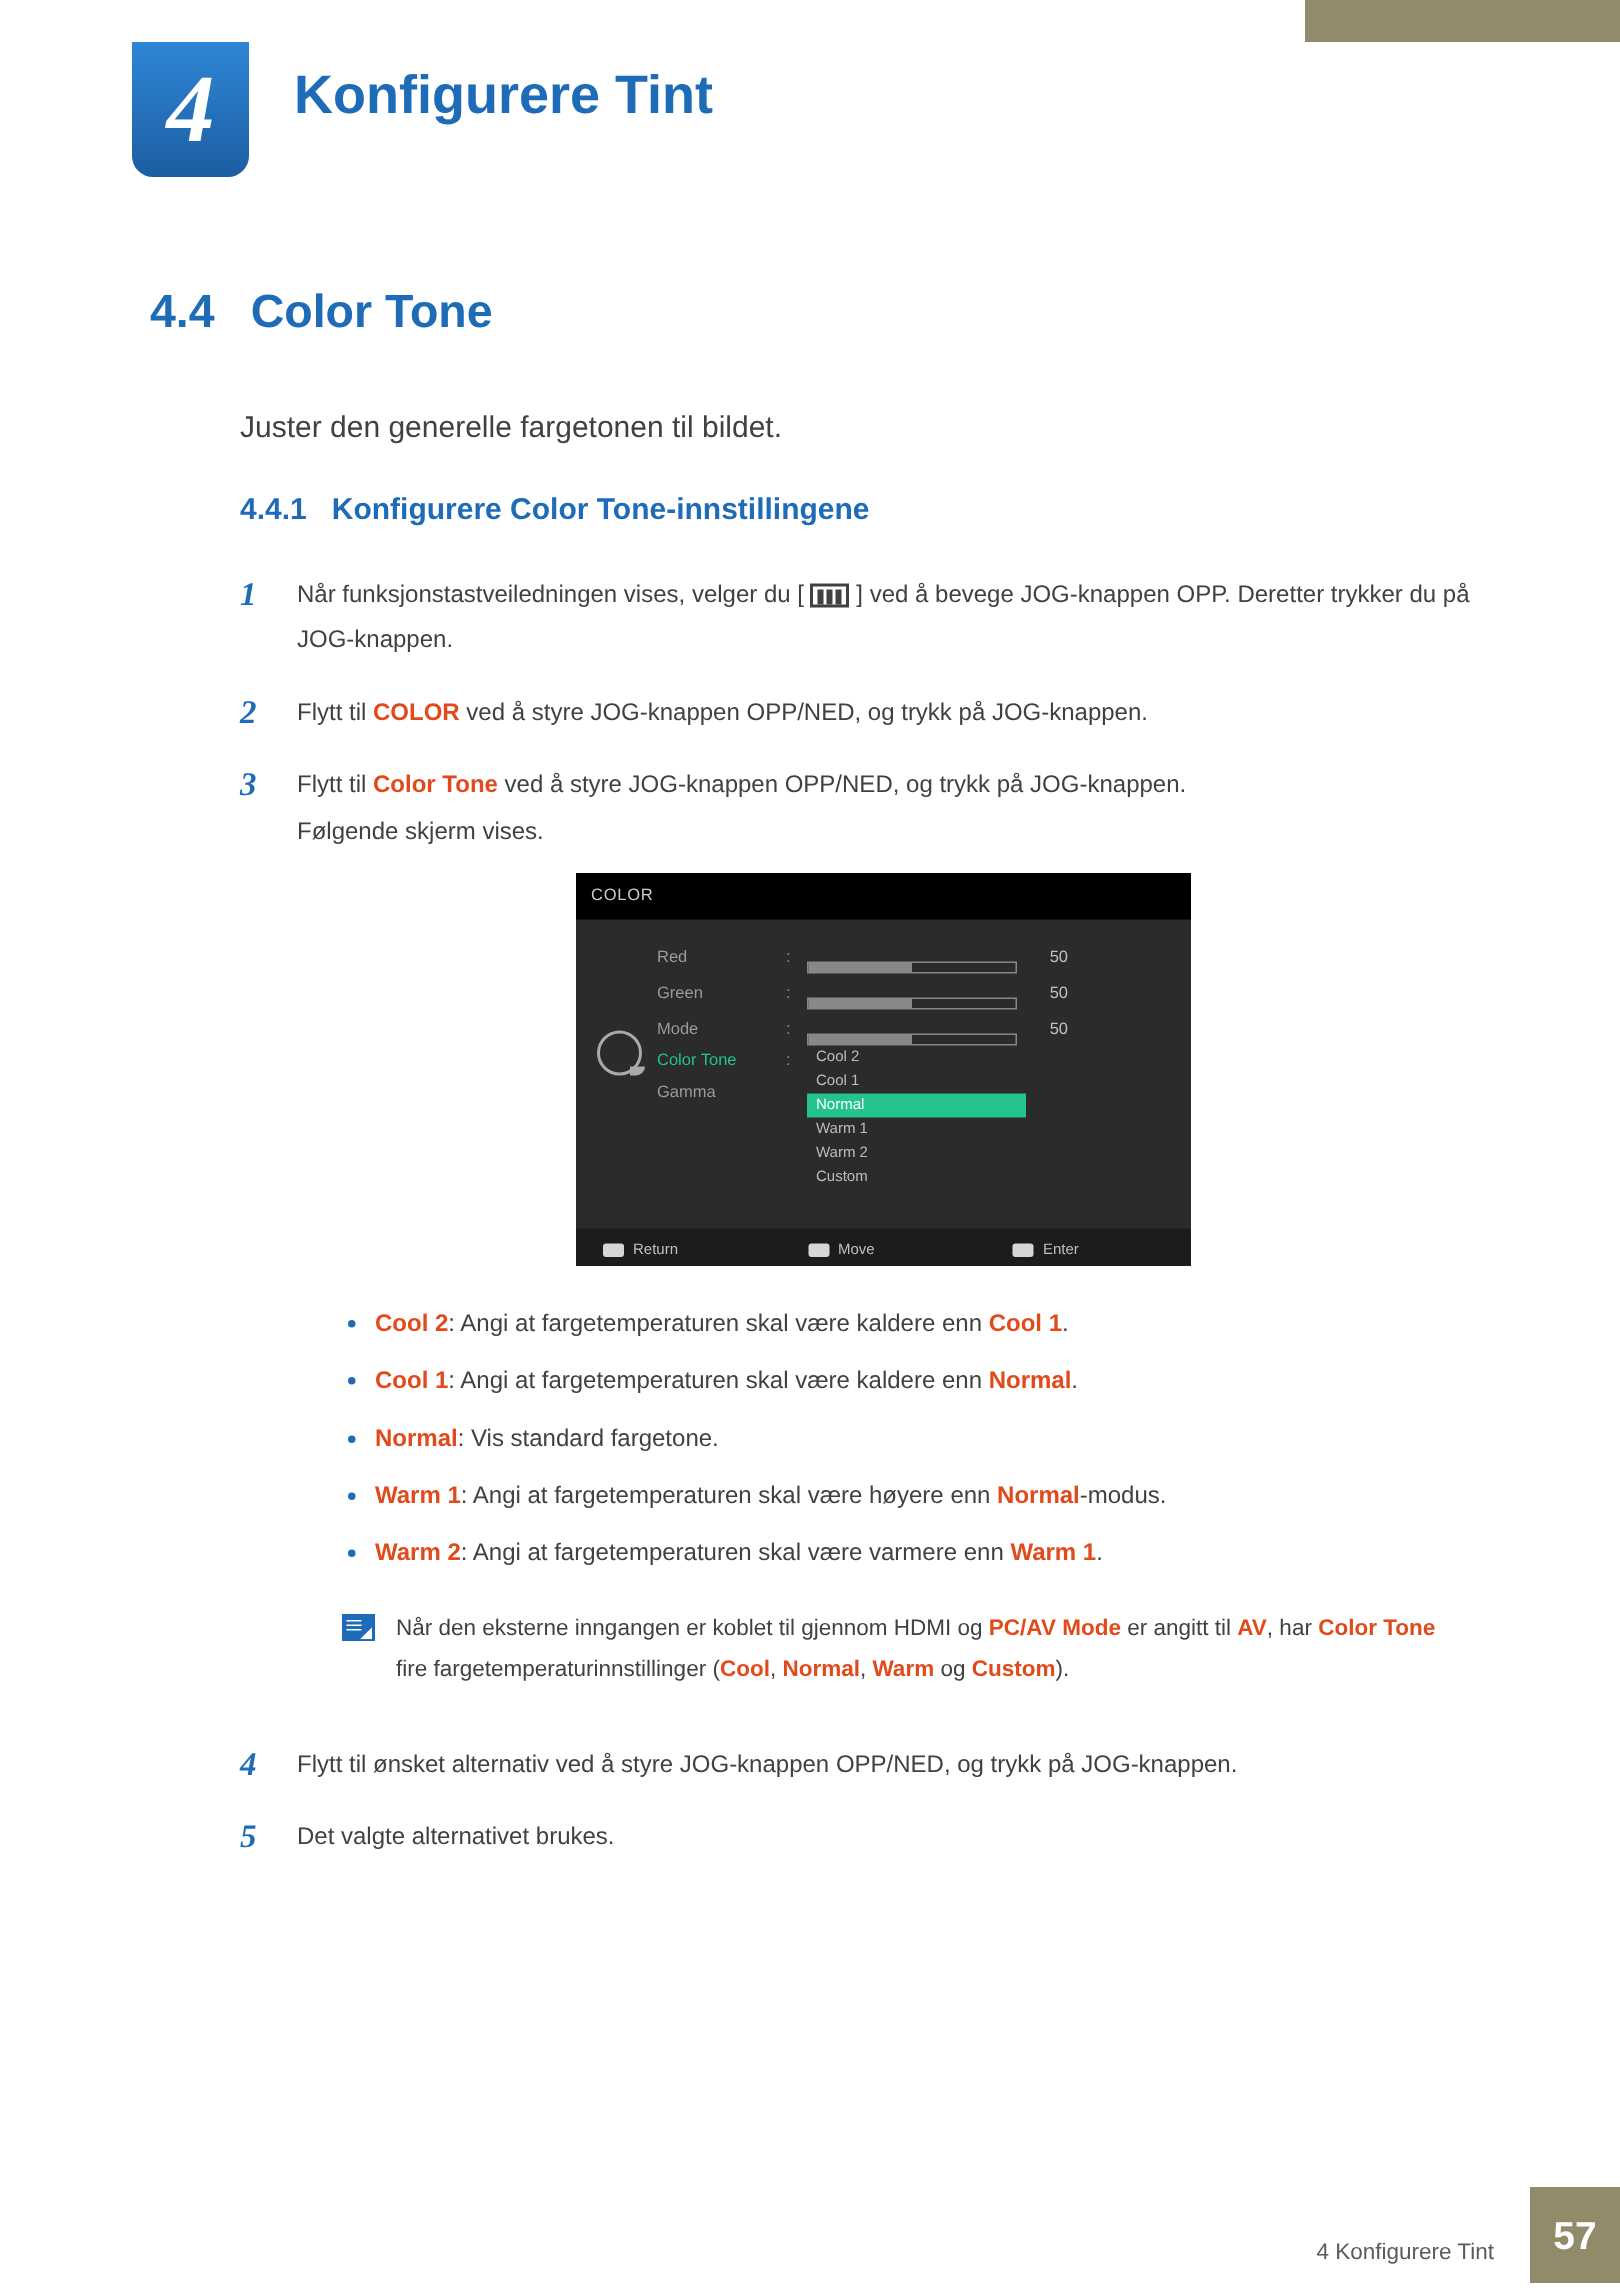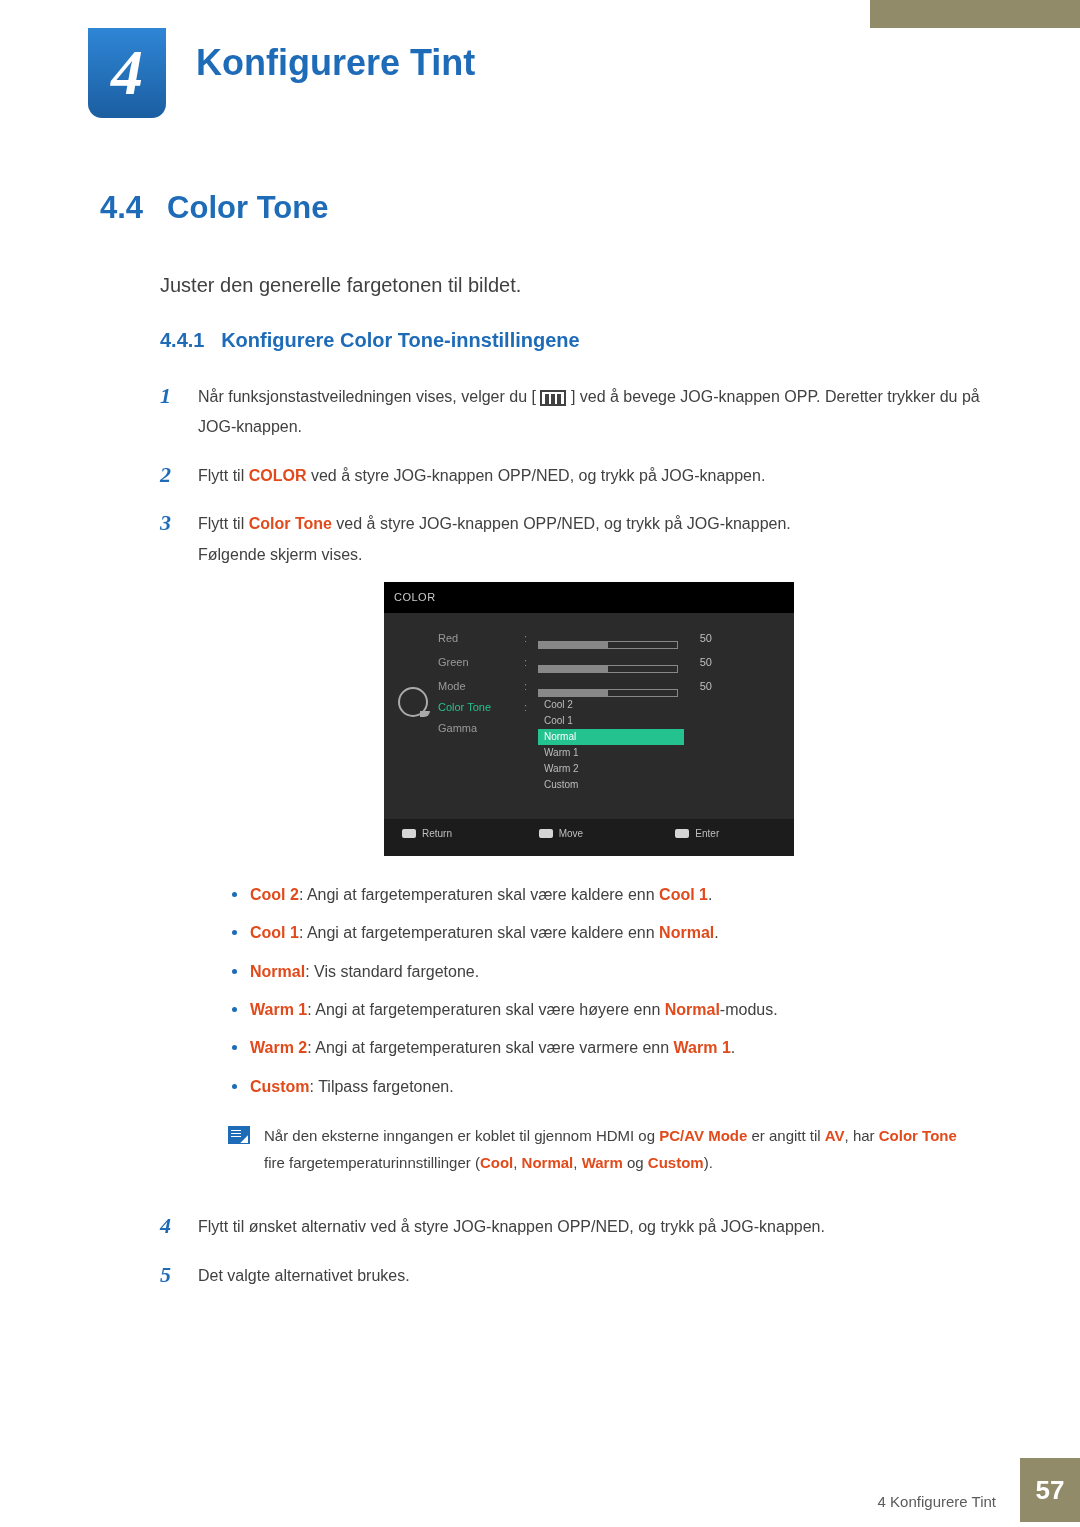--- a/index.html
+++ b/index.html
@@ -180,21 +180,21 @@
     margin-left: 0;
   }
   .osd-foot {
     display: flex;
     background: #1c1c1c;
     font-size: 10px;
     color: #bfbfbf;
   }
   .osd-foot > div {
     flex: 1;
-    padding: 5px 0 13px 18px;
+    padding: 5px 0 1px 18px;
     display: flex;
     align-items: center;
     gap: 6px;
   }
   .fbtn {
     display: inline-block;
     width: 14px; height: 9px;
     background: #d6d6d6;
     border-radius: 2px;
   }
@@ -388,21 +388,20 @@
               </div>
           </div>
         </div>
 
         <ul class="opts">
           <li><span class="hl-red">Cool 2</span><span>: Angi at fargetemperaturen skal være kaldere enn </span><span class="hl-red">Cool 1</span><span>.</span></li>
           <li><span class="hl-red">Cool 1</span><span>: Angi at fargetemperaturen skal være kaldere enn </span><span class="hl-red">Normal</span><span>.</span></li>
           <li><span class="hl-red">Normal</span><span>: Vis standard fargetone.</span></li>
           <li><span class="hl-red">Warm 1</span><span>: Angi at fargetemperaturen skal være høyere enn </span><span class="hl-red">Normal</span><span>-modus.</span></li>
           <li><span class="hl-red">Warm 2</span><span>: Angi at fargetemperaturen skal være varmere enn </span><span class="hl-red">Warm 1</span><span>.</span></li>
-          <li><span class="hl-red">Custom</span><span>: Tilpass fargetonen.</span></li>
         </ul>
 
         <div class="note">
           <div class="note-icon"></div>
           <div>
             <span>Når den eksterne inngangen er koblet til gjennom HDMI og </span><span class="hl-red">PC/AV Mode</span><span> er angitt til </span><span class="hl-red">AV</span><span>, har </span><span class="hl-red">Color Tone</span><span> fire fargetemperaturinnstillinger (</span><span class="hl-red">Cool</span><span>, </span><span class="hl-red">Normal</span><span>, </span><span class="hl-red">Warm</span><span> og </span><span class="hl-red">Custom</span><span>).</span>
           </div>
         </div>
       </div>
     </li>

